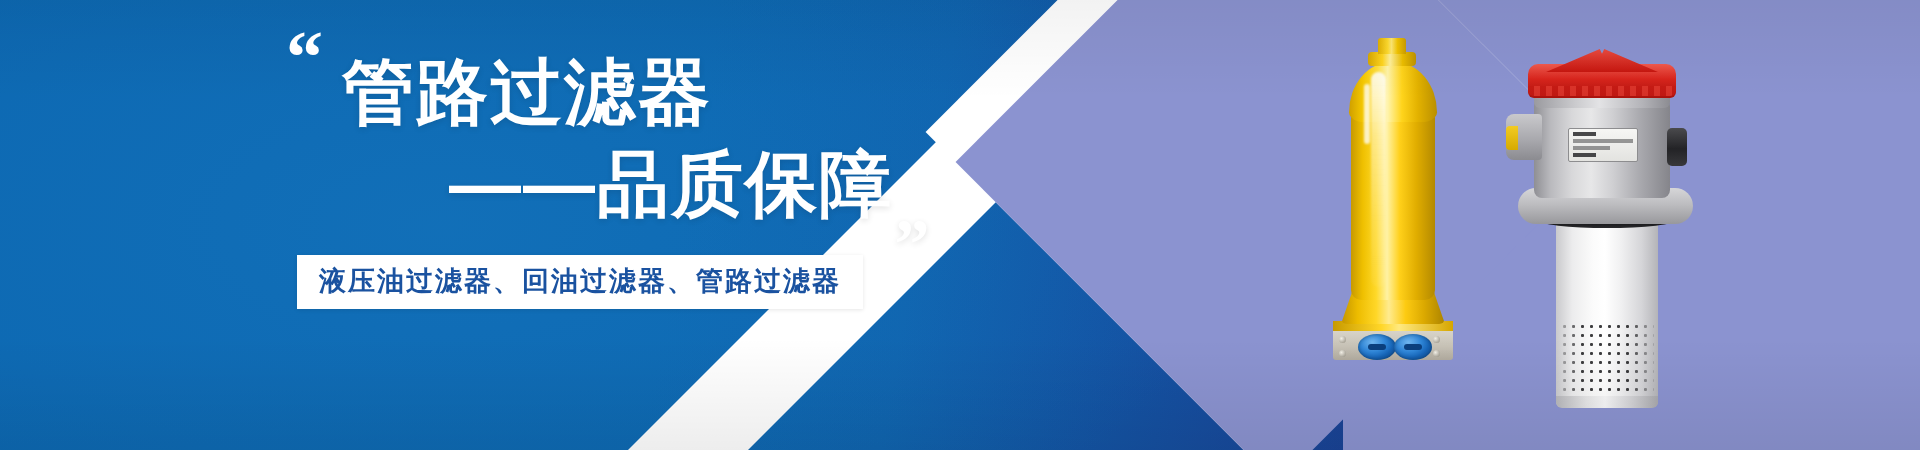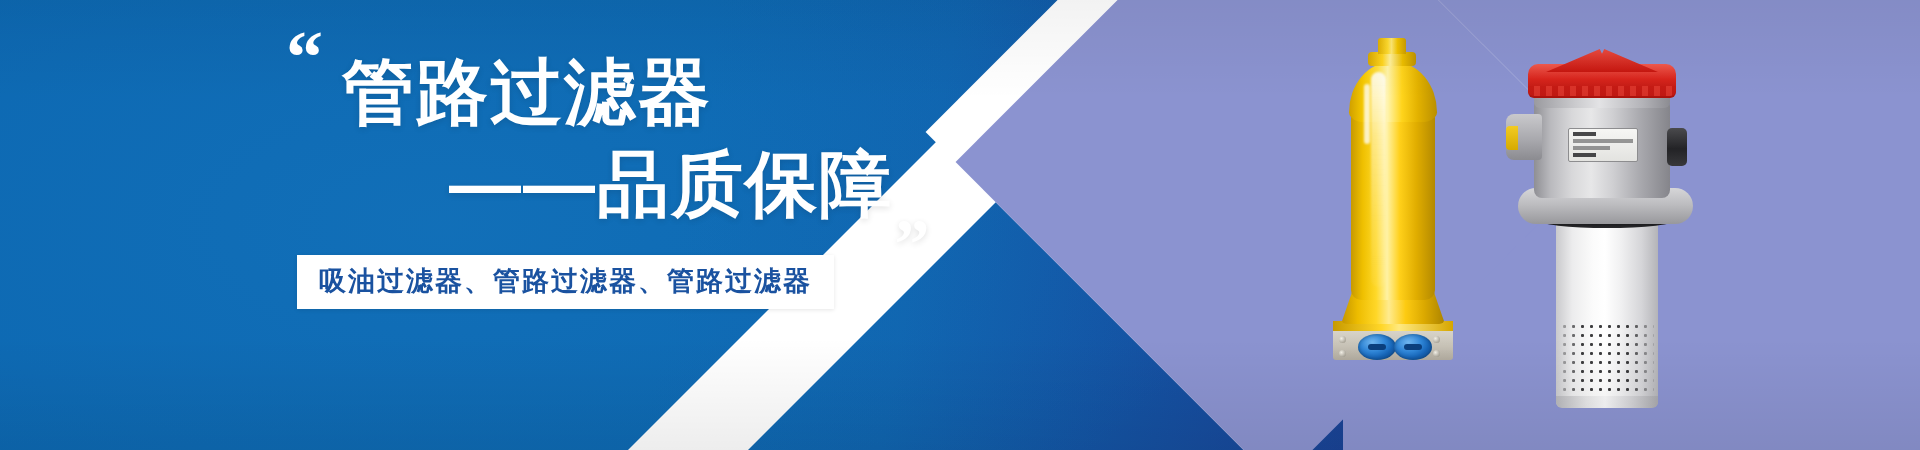--- a/index.html
+++ b/index.html
@@ -399,16 +399,16 @@
 
   <div class="headline">
     <span class="quote-open">“</span>
     <div class="line1">管路过滤器</div>
     <div class="line2">
       <span>——品质保障</span><span class="quote-close">„</span>
     </div>
   </div>
 
   <div class="subtitle-box">
-    <div class="subtitle-text">吸油过滤器、管路过滤器、管路过滤器</div>
+    <div class="subtitle-text">液压油过滤器、回油过滤器、管路过滤器</div>
   </div>
 
 </div>
 
 </body></html>

